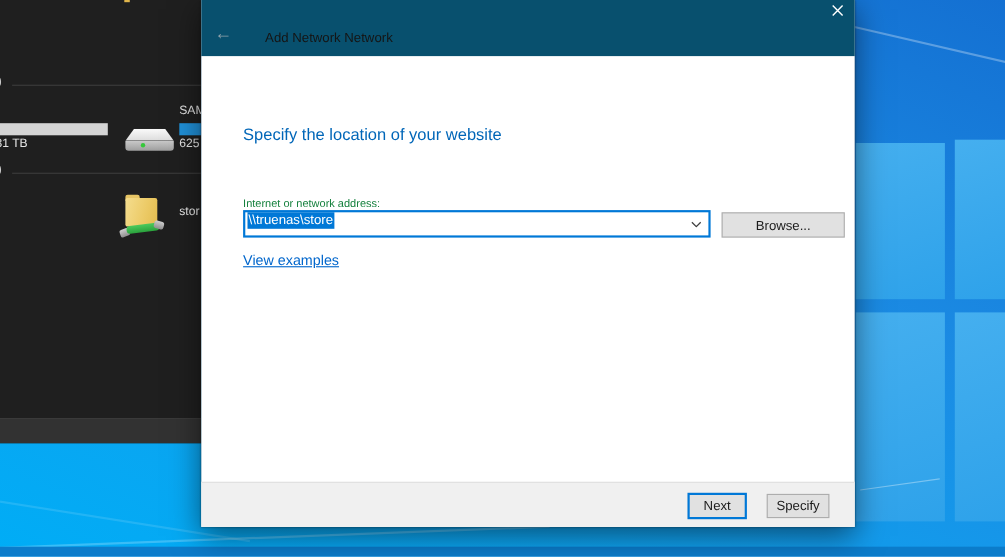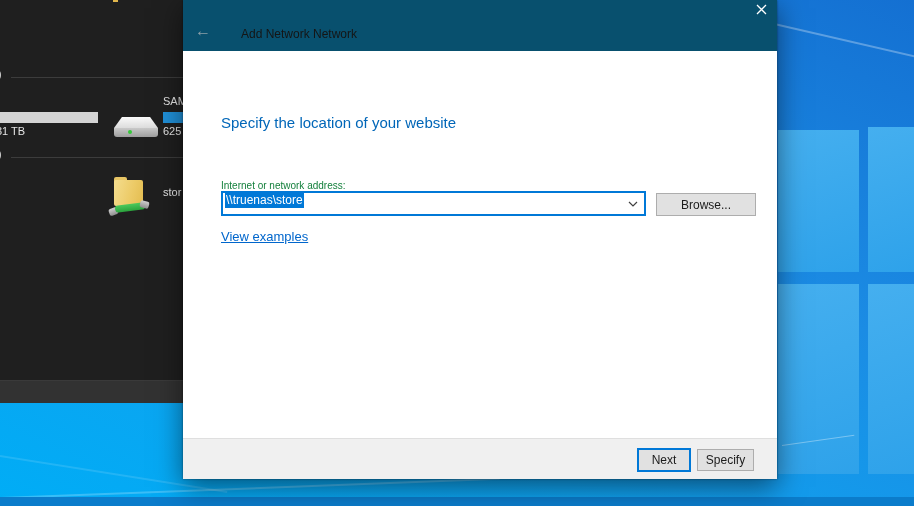--- a/index.html
+++ b/index.html
@@ -69,28 +69,28 @@
   .heading { position:absolute; left:38px; top:74px; font-size:15px; color:#0066b8;margin-top:40px; }
   .desc { position:absolute; left:38px; top:108px; font-size:12px; color:#1b1b1b; }
   .addr-label { position:absolute; left:38px; top:168px; font-size:10px; color:#15803d;margin-top:12px; }
 
   .combobox { position:absolute; left:38px; top:191px; width:425px; height:25px; background:#fff;
     border:2px solid #0078d7; display:flex; }
   .combo-text { flex:1; padding-left:2px; font-size:12px; overflow:hidden; white-space:nowrap; }
   .combo-text .sel { background:#0078d7; color:#fff; padding:1px 1px; }
   .combo-drop { width:22px; height:100%; display:flex; align-items:center; justify-content:center; }
 
-  .browse-btn { position:absolute; left:473px; top:193px; width:100px; height:23px; background:#e1e1e1;
+  .browse-btn { position:absolute; left:473px; top:193px; width:112px; height:23px; background:#e1e1e1;
     border:1px solid #adadad; font-size:12px; color:#1b1b1b; display:flex; align-items:center; justify-content:center; }
   .examples-link { position:absolute; left:38px; top:229px; font-size:13px; color:#0066cc; text-decoration:underline; }
 
   .footer { position:absolute; left:0; top:438px; width:594px; height:41px; background:#f0f0f0; border-top:1px solid #dfdfdf; }
   .btn { position:absolute; height:24px; background:#e1e1e1; font-size:12px; color:#1b1b1b;
     display:flex; align-items:center; justify-content:center; }
-  .next-btn { left:454px; top:9px; width:54px; border:2px solid #0078d7; }
+  .next-btn { left:442px; top:9px; width:54px; border:2px solid #0078d7; }
   .cancel-btn { left:514px; top:10px; width:57px; height:22px; border:1px solid #adadad; }
 </style>
 </head>
 <body>
 
 <div id="desktop">
   <div class="beam beam1"></div>
   <div class="beam beam2"></div>
   <div class="beam beam3"></div>
   <div class="pane pane-tl"></div>

